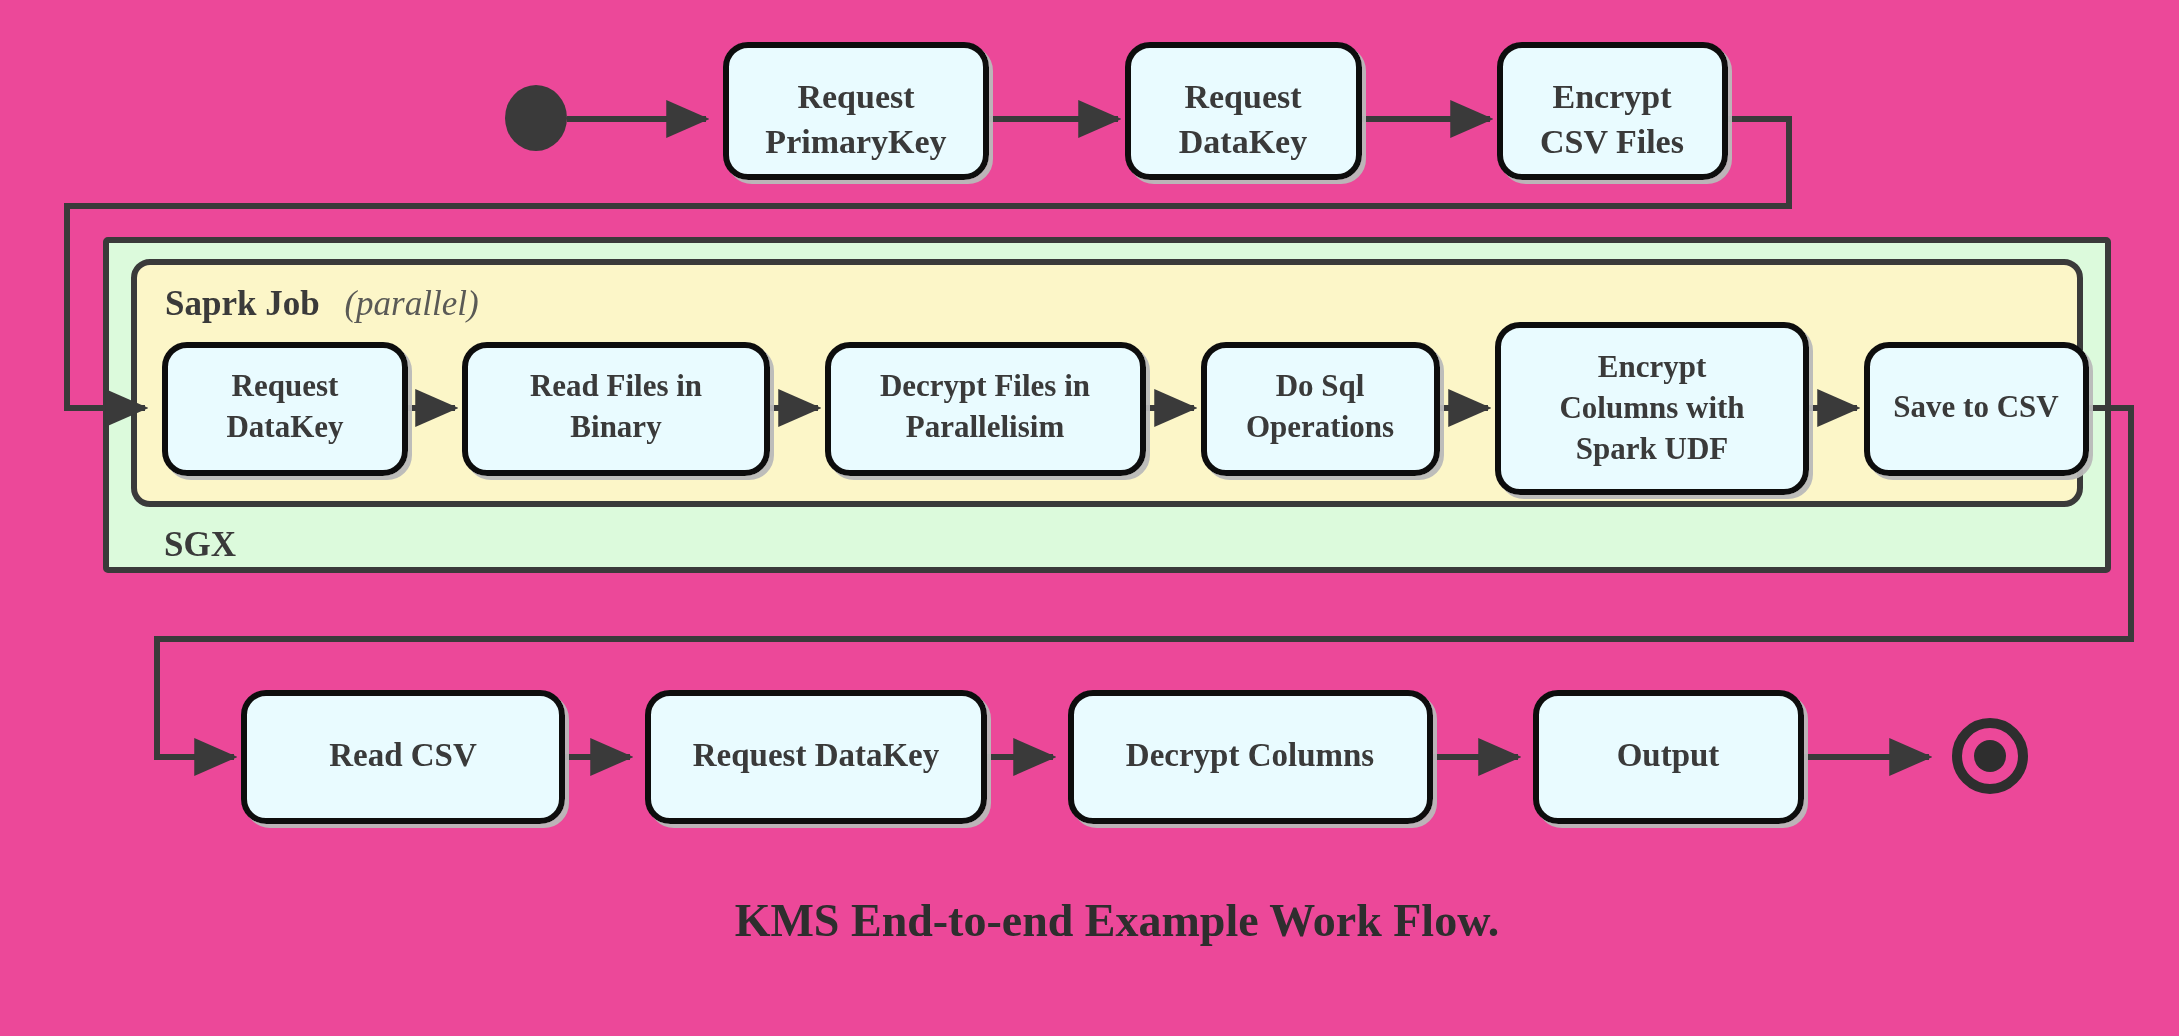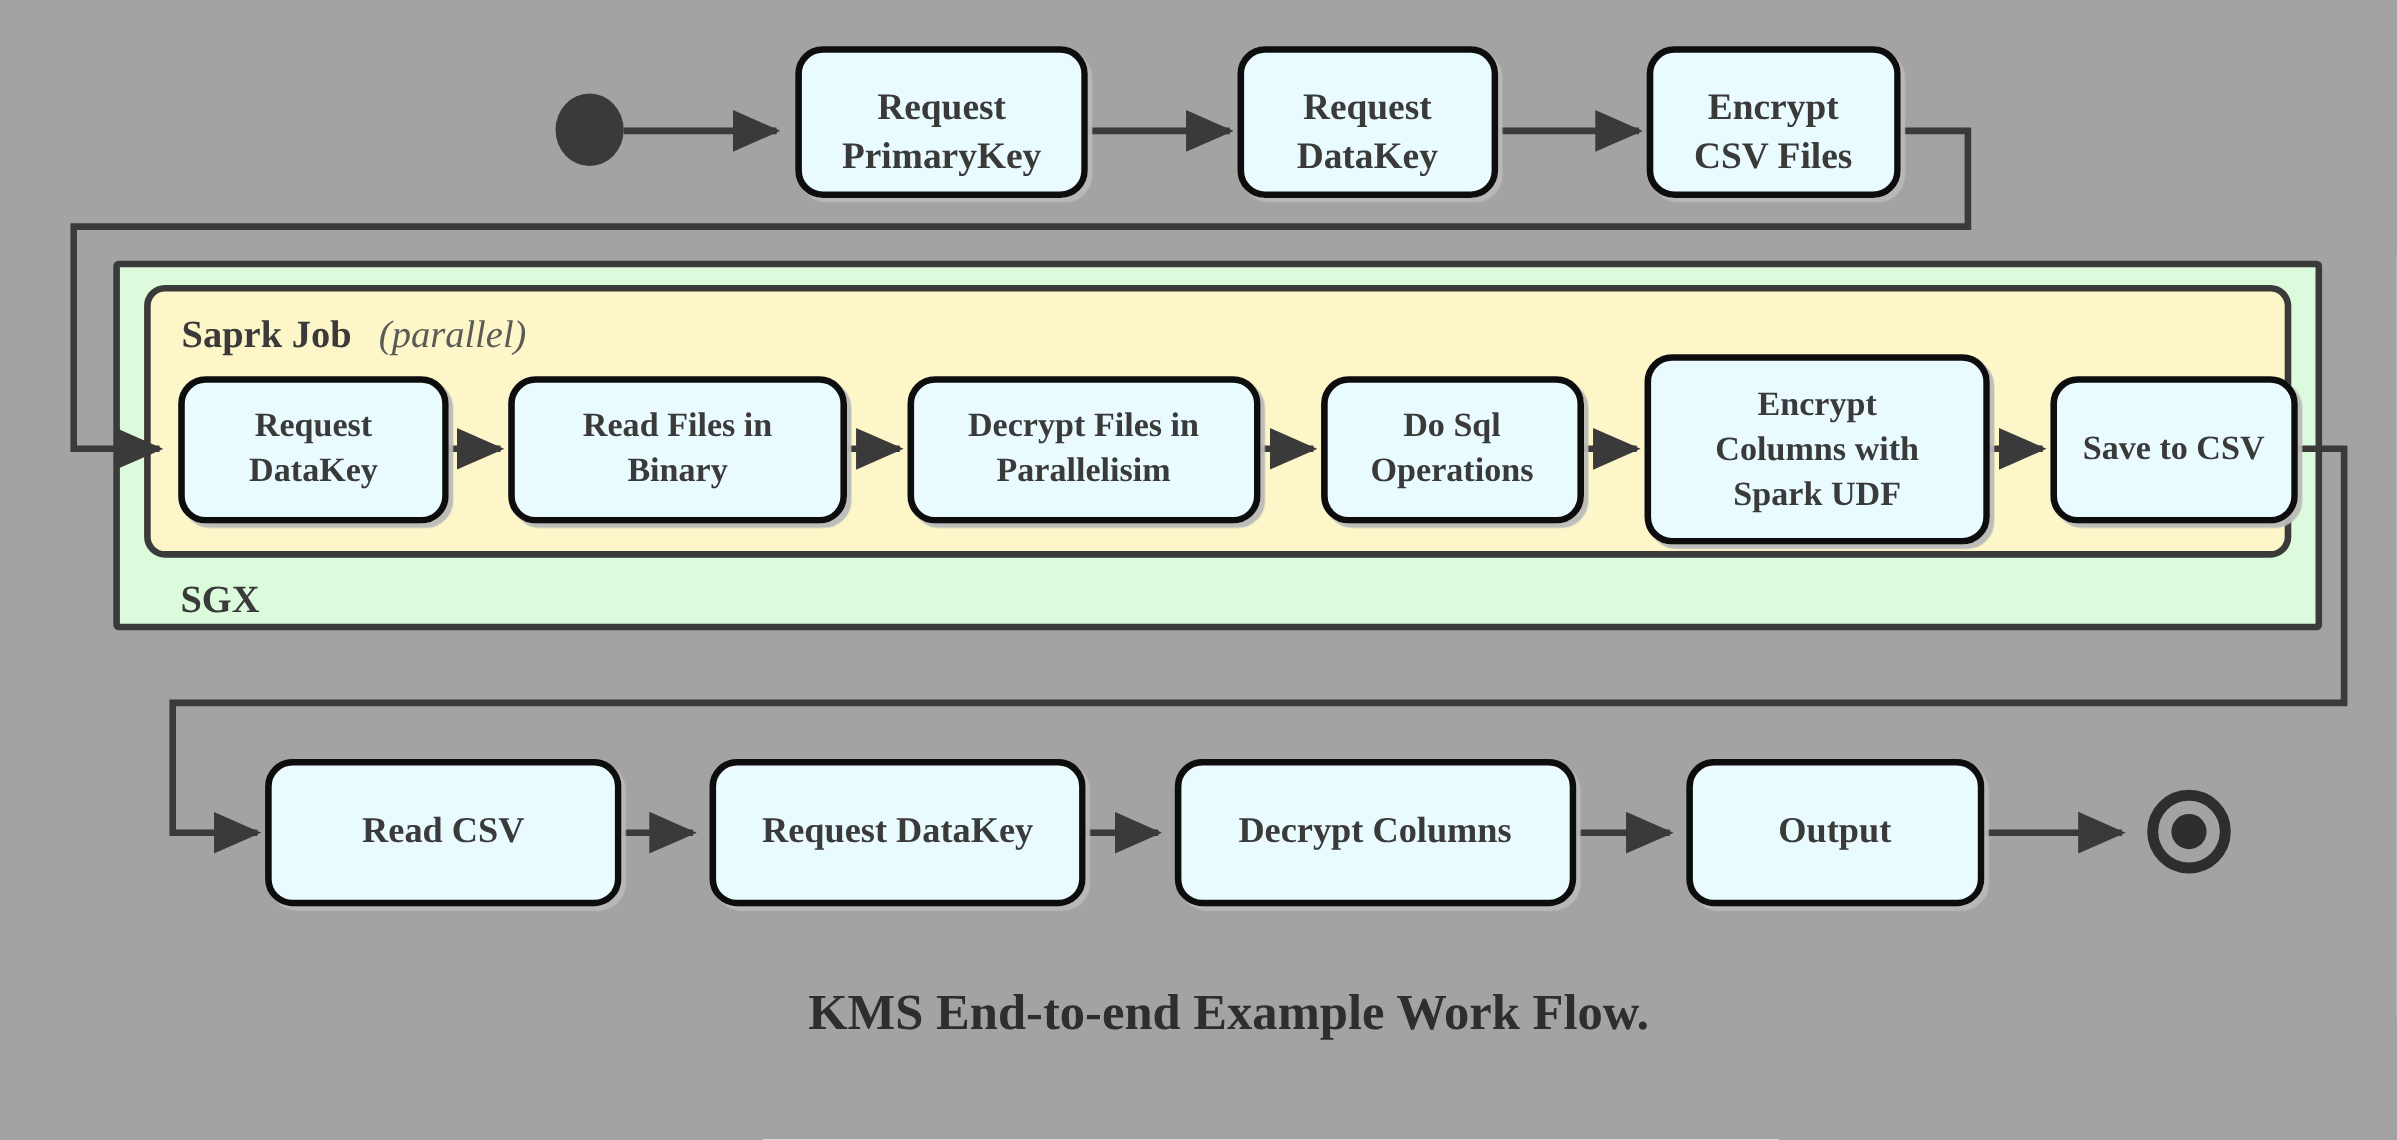--- a/index.html
+++ b/index.html
@@ -10,21 +10,21 @@
   body {
     width: 2179px;
     height: 1036px;
     font-family: "Liberation Serif", "DejaVu Serif", serif;
     overflow: hidden;
   }
   #canvas {
     position: relative;
     width: 2179px;
     height: 1036px;
-    background: #a3a3a3;
+    background: #ec4899;
   }
   svg.layer {
     position: absolute;
     top: 0; left: 0;
     width: 2179px;
     height: 1036px;
   }
   .node-label {
     font-family: "Liberation Serif", "DejaVu Serif", serif;
     font-weight: bold;

